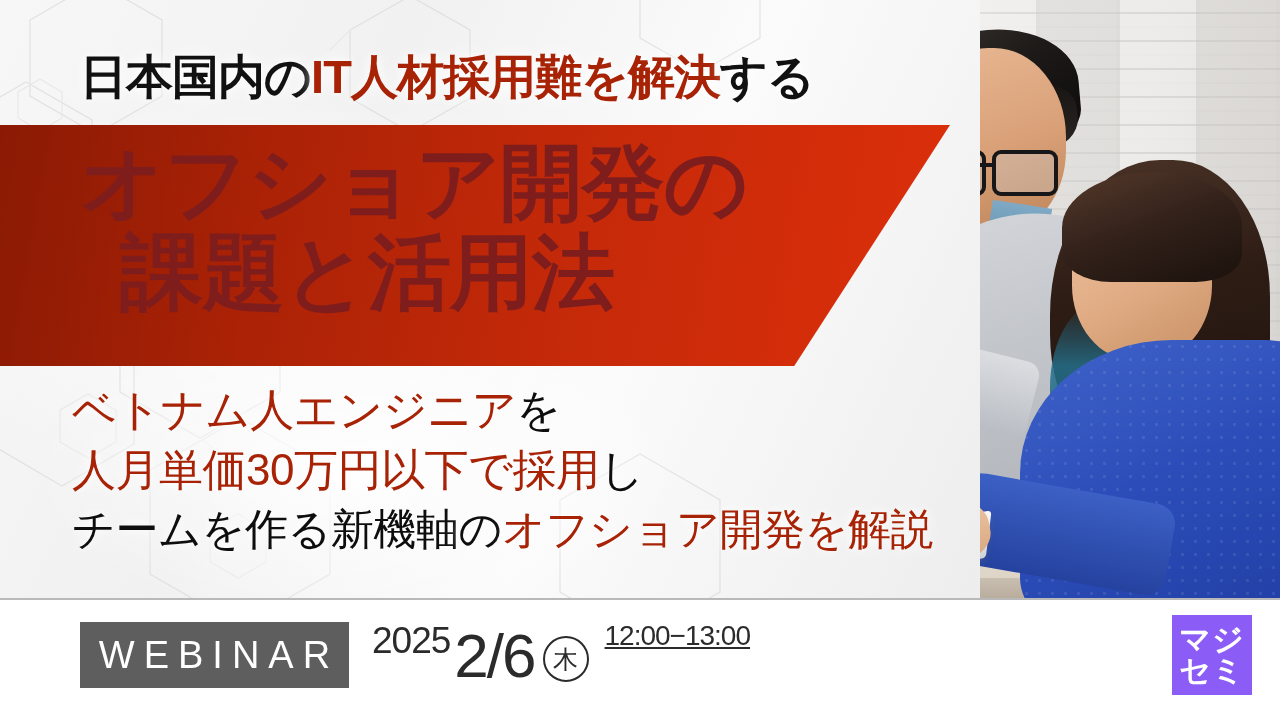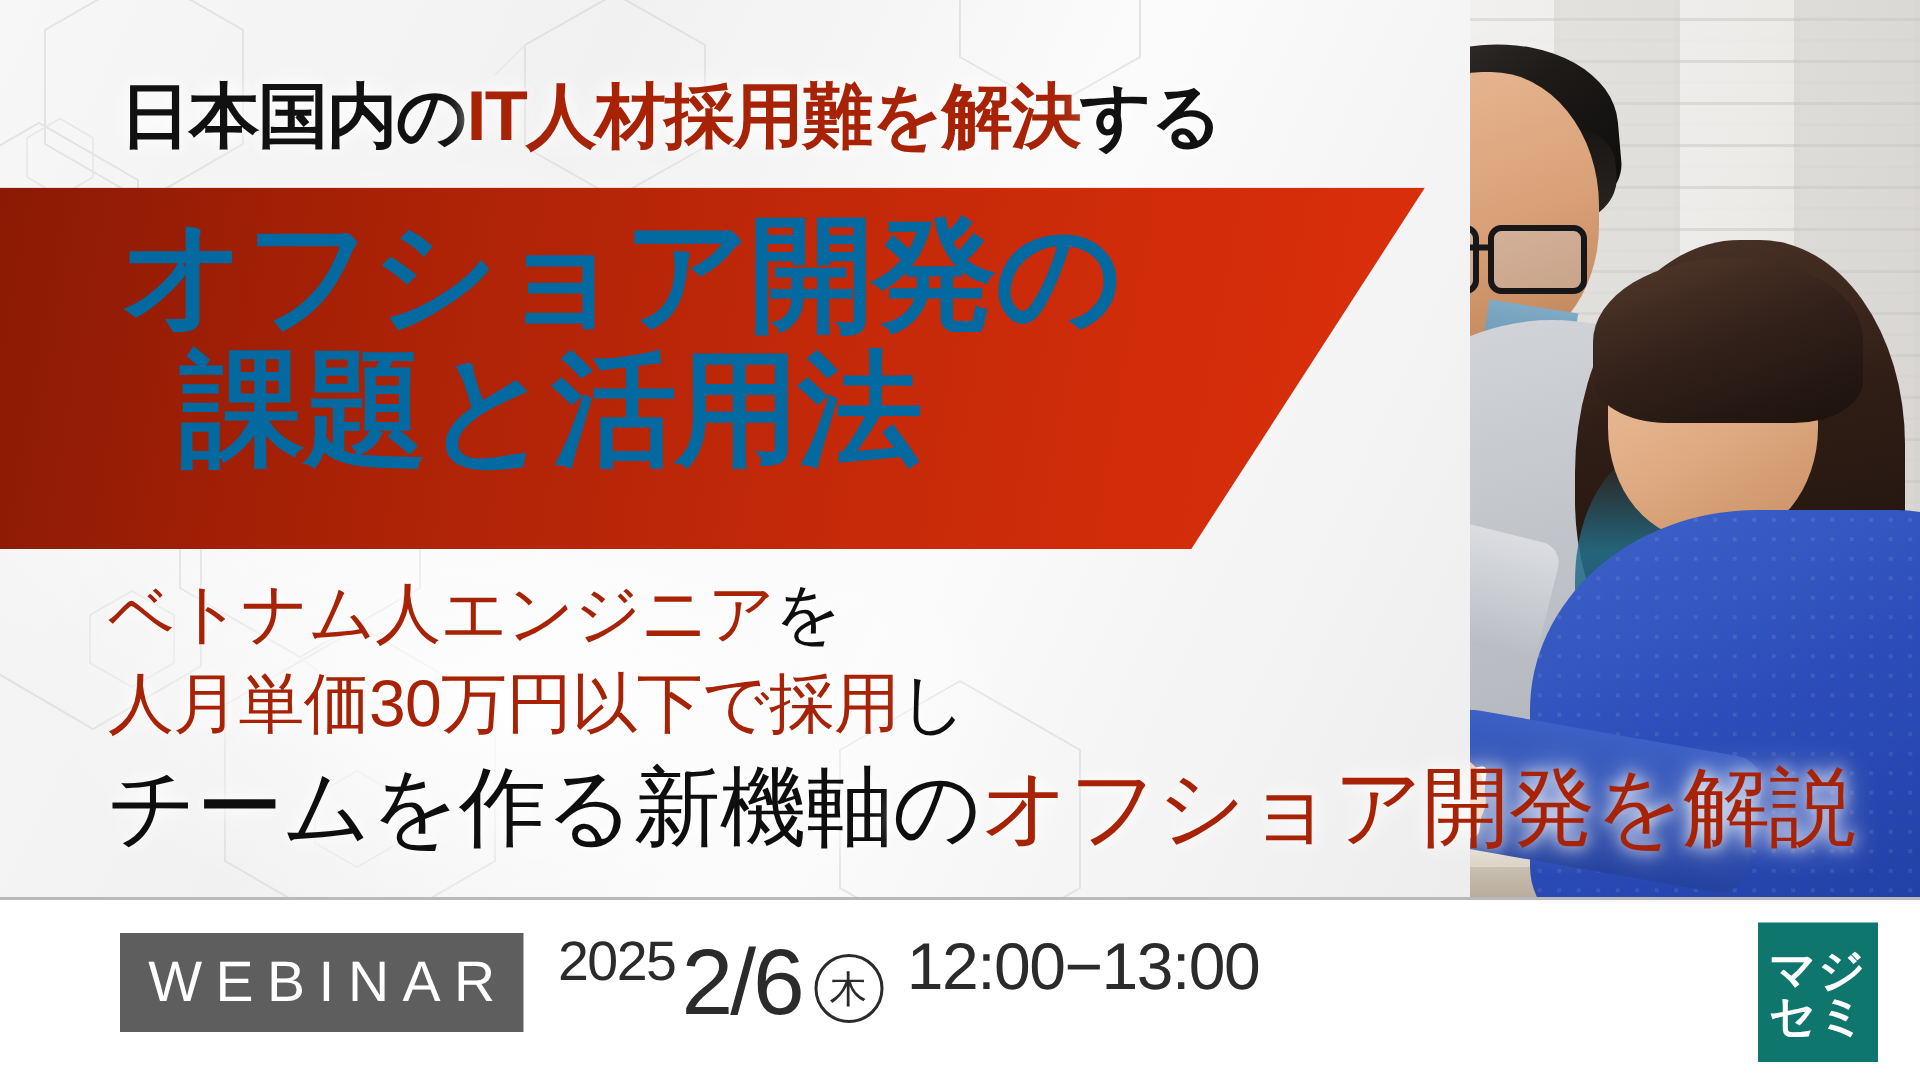--- a/index.html
+++ b/index.html
@@ -370,21 +370,21 @@
     width: 950px;
     height: 241px;
     background: linear-gradient(100deg, #8b1a04 0%, #ab2206 28%, #c62a09 62%, #dd2f0b 100%);
     clip-path: polygon(0 0, 100% 0, 83.6% 100%, 0 100%);
   }
   .band-title {
     position: absolute;
     left: 80px;
     top: 138px;
     width: 820px;
-    color: #0369a1;
+    color: #7f1d1d;
     font-size: 83px;
     font-weight: 700;
     line-height: 1.09;
     letter-spacing: -1px;
   }
   .band-title .l2 { display: block; margin-left: 40px; }
 
   
   .subhead {
     position: absolute;
@@ -399,21 +399,21 @@
   }
   .subhead .row { display: block; }
   .subhead .red {
     color: #a82306;
     text-shadow: 0 0 10px rgba(255,255,255,.95), 0 0 20px rgba(255,255,255,.85);
   }
   .subhead .blk {
     color: #0e0e0e;
     text-shadow: 0 0 10px rgba(255,255,255,.95), 0 0 20px rgba(255,255,255,.85);
   }
-  .subhead .row.r3 { font-size: 58px; }
+  .subhead .row.r3 { font-size: 43px; }
 
   
   .divider {
     position: absolute;
     left: 0;
     top: 598px;
     width: 1280px;
     height: 2px;
     background: #b9b9b9;
   }
@@ -469,32 +469,33 @@
     border: 2px solid #2b2b2b;
     border-radius: 50%;
     font-size: 25px;
     display: inline-flex;
     align-items: center;
     justify-content: center;
     align-self: center;
     transform: translateY(4px);
   }
   .d-time {
-    font-size: 44px;
+    font-size: 28px;
     font-weight: 400;
     letter-spacing: -1px;
     margin-left: 16px;
+    text-decoration: underline;
   }
   .logo {
     position: absolute;
     left: 1172px;
     top: 615px;
     width: 80px;
-    height: 93px;
-    background: #0f766e;
+    height: 80px;
+    background: #8b5cf6;
     color: #ffffff;
     display: flex;
     flex-direction: column;
     align-items: center;
     justify-content: center;
     line-height: 1.0;
   }
   .logo span {
     font-size: 31px;
     font-weight: 700;

